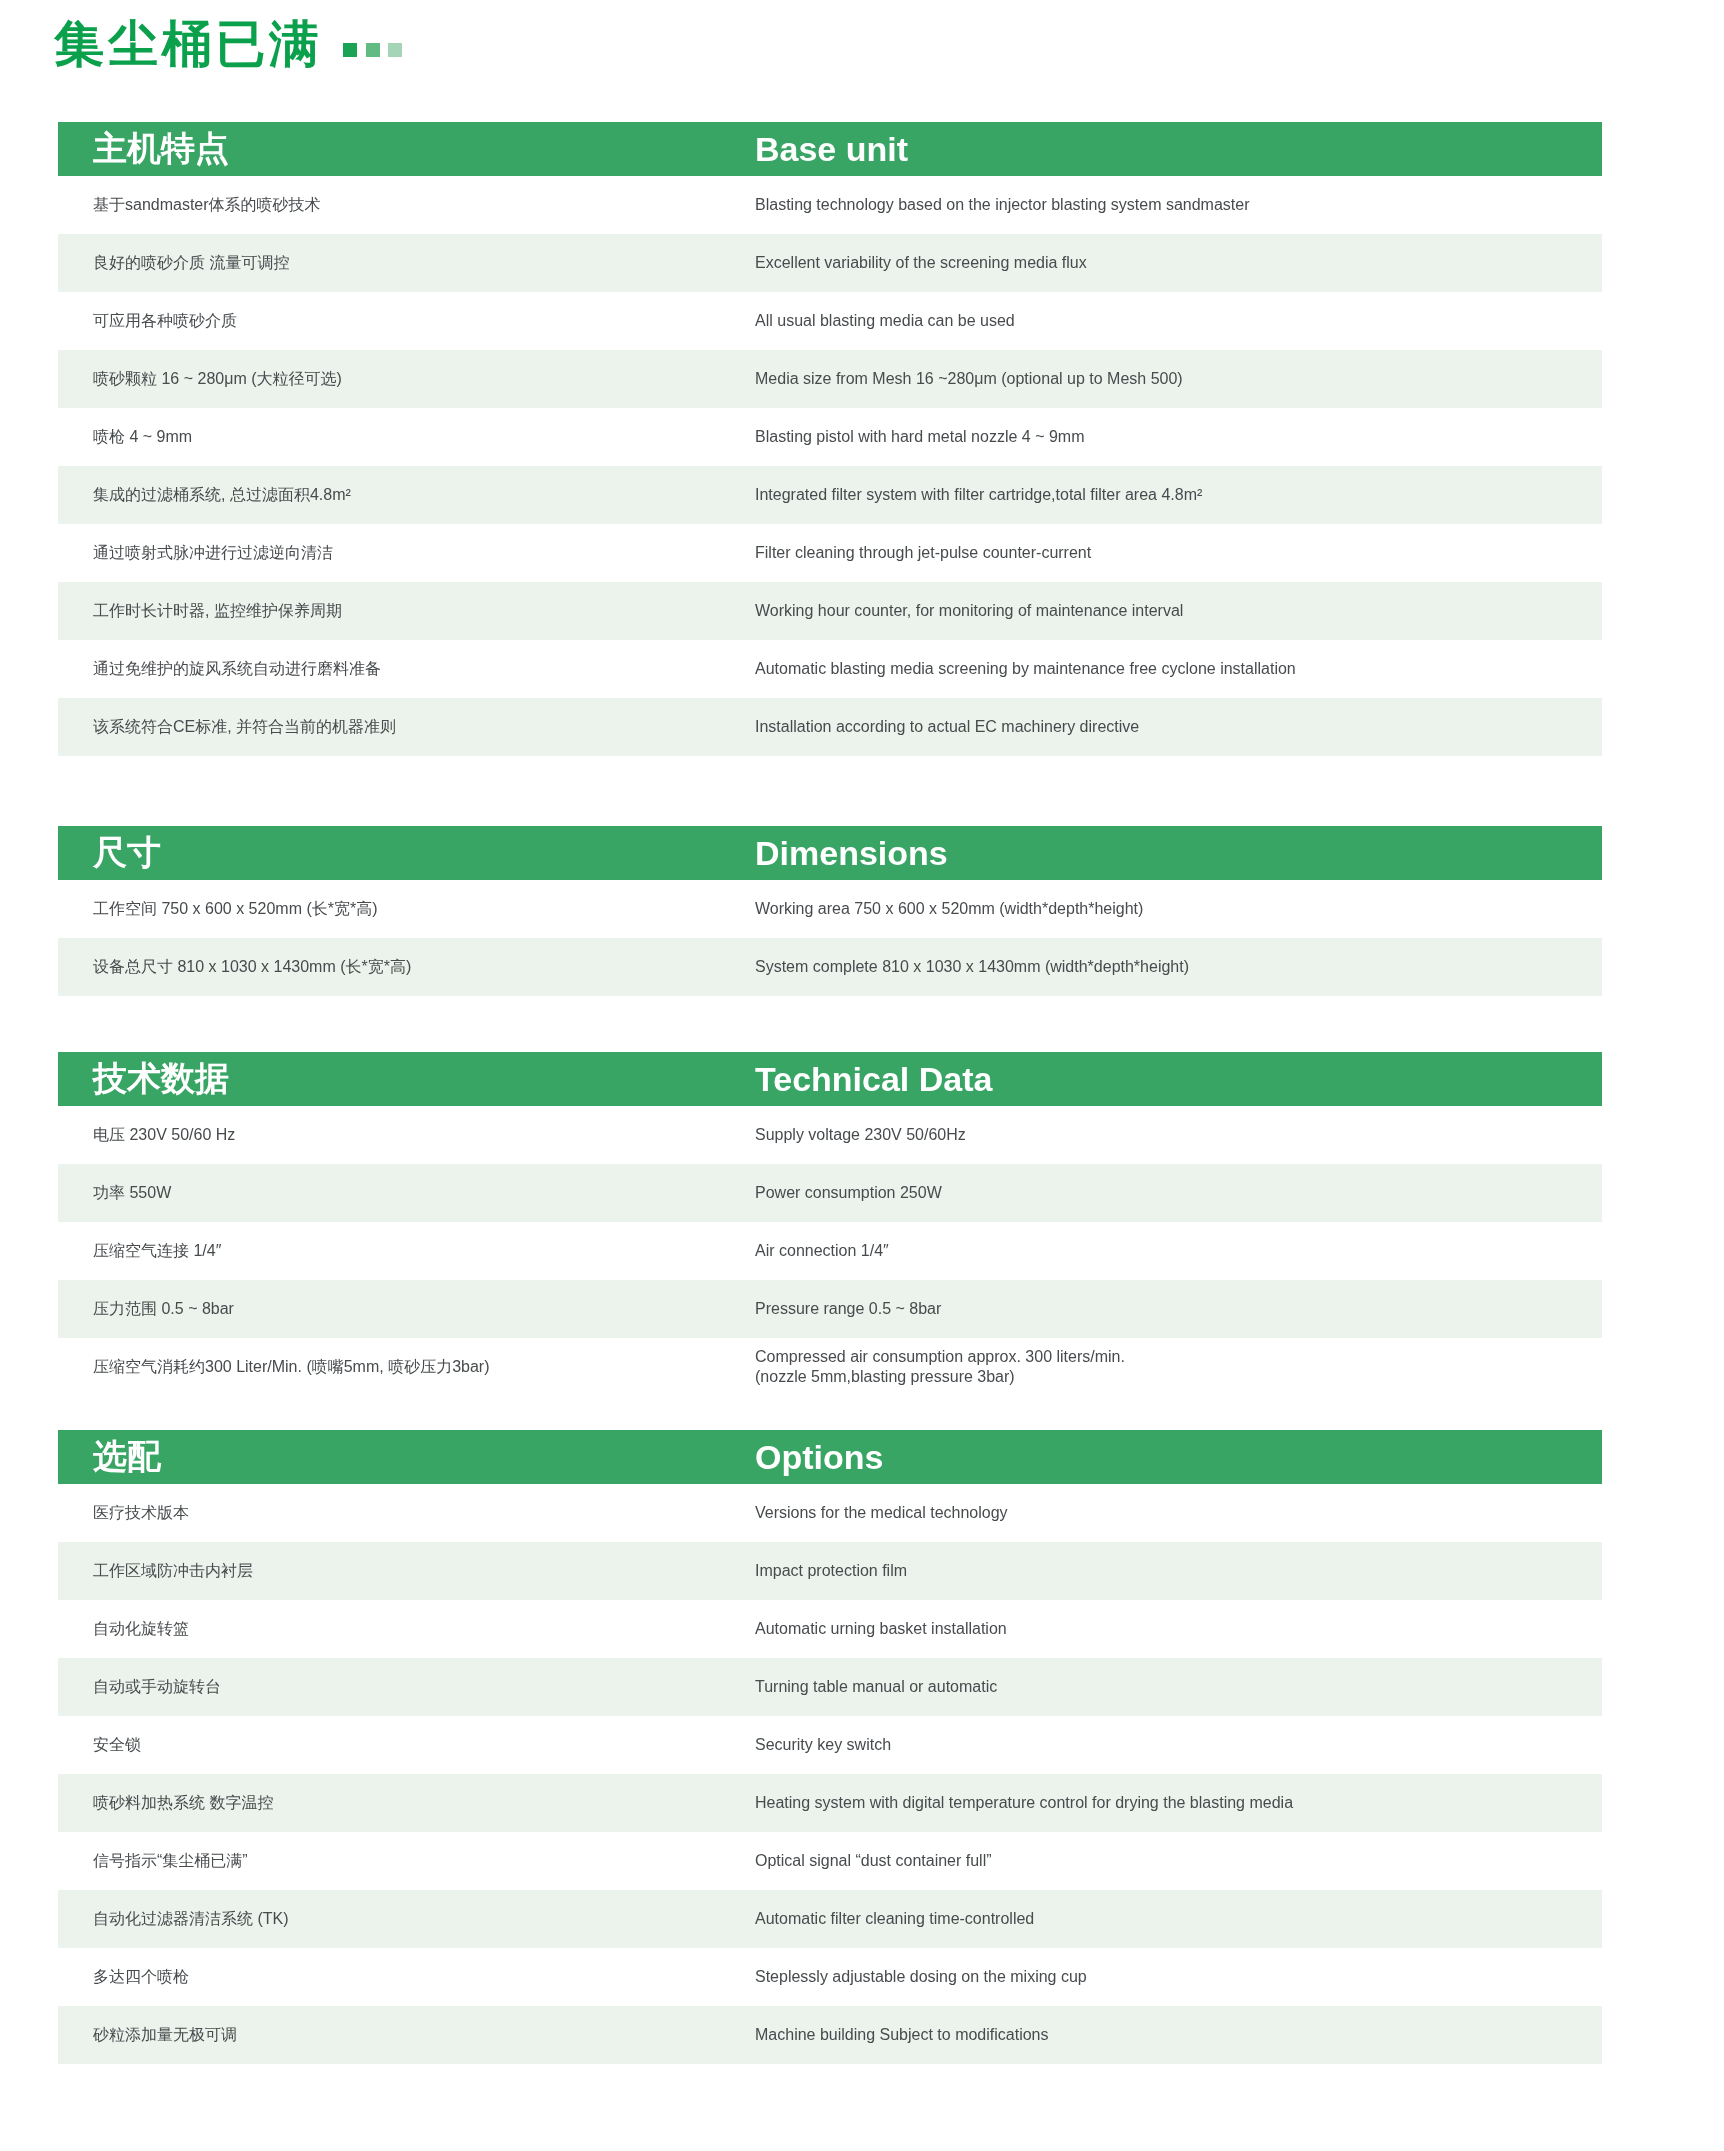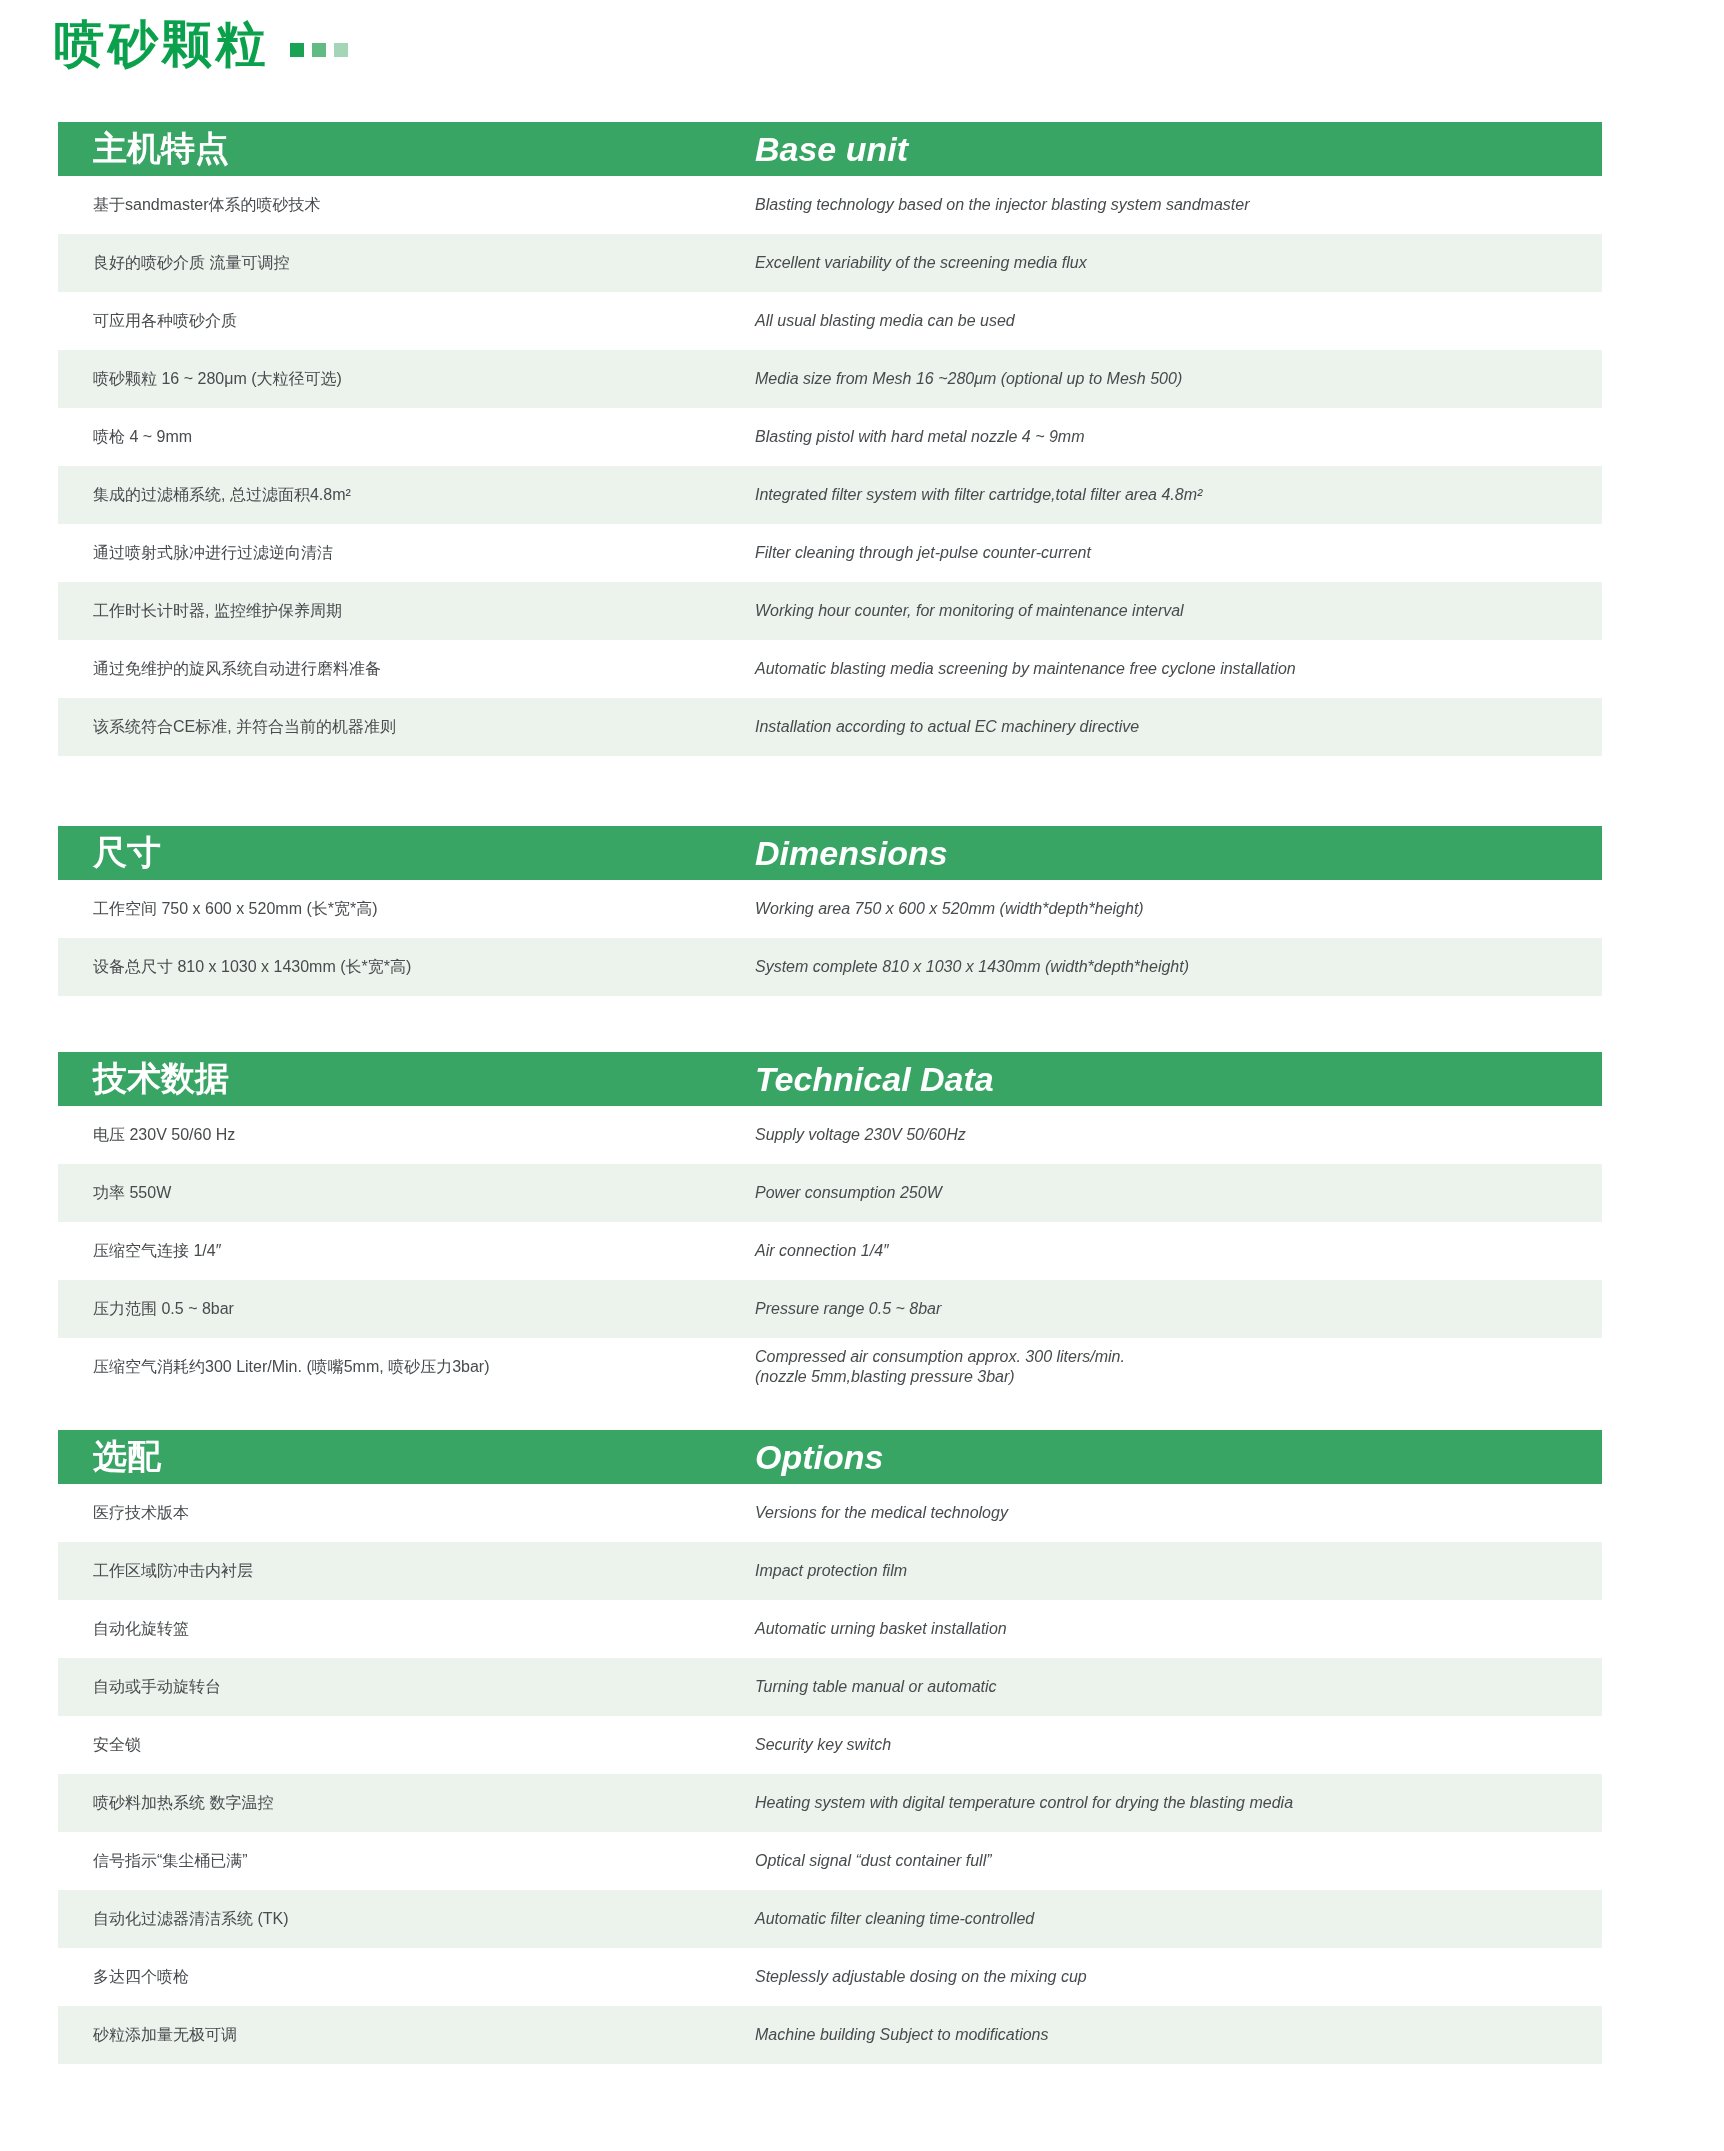--- a/index.html
+++ b/index.html
@@ -58,31 +58,30 @@
   .cell-cn {
     width: 697px;
     flex-shrink: 0;
     box-sizing: border-box;
     padding-left: 35px;
   }
   .cell-en {
     flex: 1;
     padding-right: 22.4px;
     white-space: pre-line;
-    font-style: italic;
   }
   .row .cell-cn, .row .cell-en { padding-top: 5.6px; padding-bottom: 5.6px; }
 </style>
 </head>
 <body>
 
 <div class="page">
 
   <div class="title-row">
-    <h1 class="page-title">喷砂颗粒</h1>
+    <h1 class="page-title">集尘桶已满</h1>
     <div class="squares">
       <span class="sq sq1"></span>
       <span class="sq sq2"></span>
       <span class="sq sq3"></span>
     </div>
   </div>
 
   <section class="spec-table">
     <div class="thead">
       <div class="cell-cn">主机特点</div>

